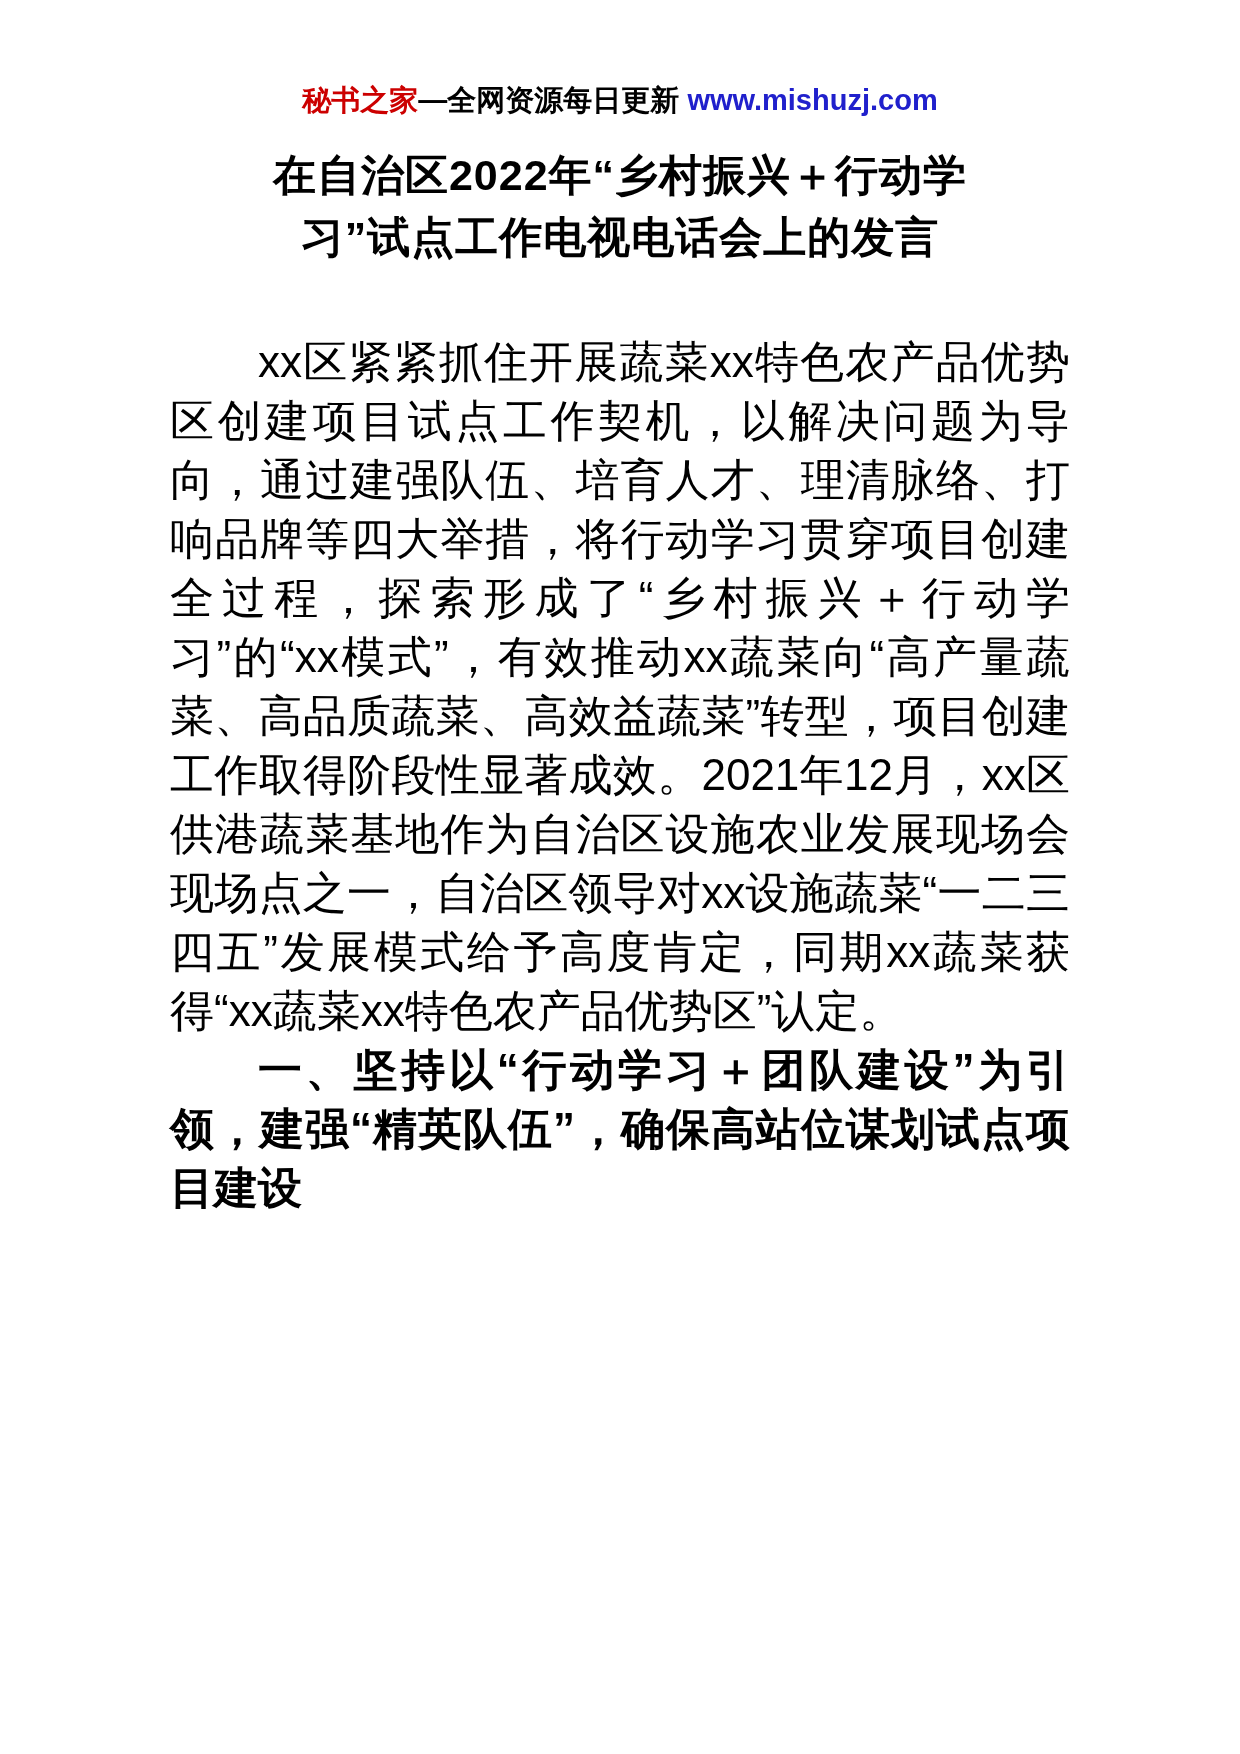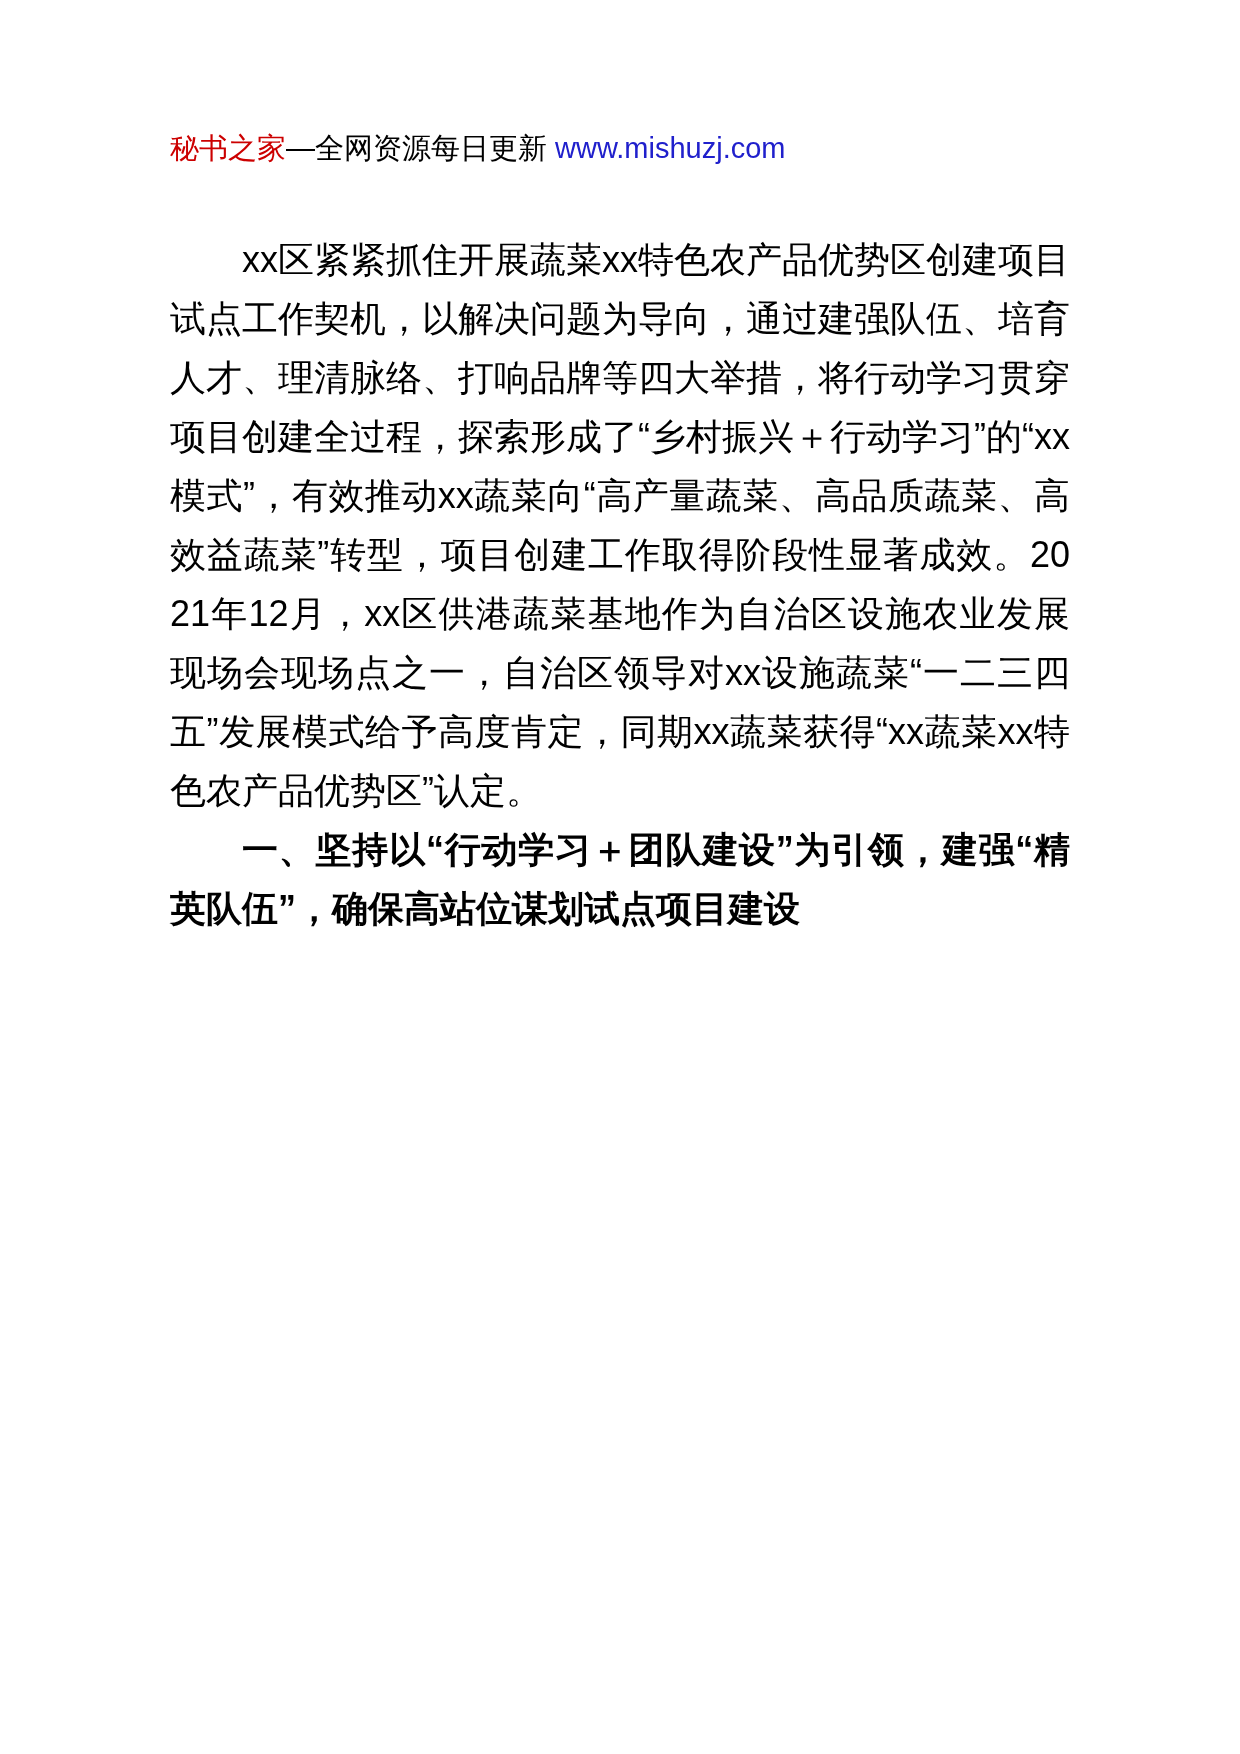--- a/index.html
+++ b/index.html
@@ -15,66 +15,69 @@
   .page {
     position: relative;
     width: 1240px;
     height: 1754px;
     box-sizing: border-box;
     background: #ffffff;
     padding: 82px 170px 0 170px;
     overflow: hidden;
   }
   .header-line {
-    text-align: left;
+    text-align: center;
     font-size: 29px;
-    font-weight: 400;
+    font-weight: 700;
     color: #000000;
     white-space: nowrap;
     line-height: 36px;
-    margin-top: 48px;
   }
   .header-line .brand { color: #cc0000; }
   .header-line .url { color: #2020cc; }
   .doc-title {
     margin: 26px 0 0 0;
     text-align: center;
     font-size: 43px;
     line-height: 62px;
     font-weight: 700;
     color: #000000;
     letter-spacing: 1px;
   }
   .doc-title .title-line {
     display: block;
   }
   .doc-body {
     margin-top: 64px;
   }
   .para {
     margin: 0;
-    font-size: 36px;
+    font-size: 44px;
     line-height: 59px;
     color: #000000;
     text-align: justify;
     text-justify: inter-ideograph;
     text-indent: 2em;
     font-weight: 400;
     word-break: break-all;
   }
   .para.heading {
     font-weight: 700;
   }
 </style>
 </head>
 <body>
 
 <div class="page">
 
   <div class="header-line"><span class="brand" style="color: rgb(204, 0, 0);">秘书之家</span><span class="tagline" style="color: rgb(0, 0, 0);">—全网资源每日更新 </span><span class="url" style="color: rgb(32, 32, 204);">www.mishuzj.com</span></div>
 
+  <h1 class="doc-title">
+    <span class="title-line">在自治区2022年“乡村振兴＋行动学</span>
+    <span class="title-line">习”试点工作电视电话会上的发言</span>
+  </h1>
 
   <div class="doc-body">
     <p class="para">xx区紧紧抓住开展蔬菜xx特色农产品优势区创建项目试点工作契机，以解决问题为导向，通过建强队伍、培育人才、理清脉络、打响品牌等四大举措，将行动学习贯穿项目创建全过程，探索形成了“乡村振兴＋行动学习”的“xx模式”，有效推动xx蔬菜向“高产量蔬菜、高品质蔬菜、高效益蔬菜”转型，项目创建工作取得阶段性显著成效。2021年12月，xx区供港蔬菜基地作为自治区设施农业发展现场会现场点之一，自治区领导对xx设施蔬菜“一二三四五”发展模式给予高度肯定，同期xx蔬菜获得“xx蔬菜xx特色农产品优势区”认定。</p>
     <p class="para heading">一、坚持以“行动学习＋团队建设”为引领，建强“精英队伍”，确保高站位谋划试点项目建设</p>
   </div>
 
 </div>
 
 </body></html>

